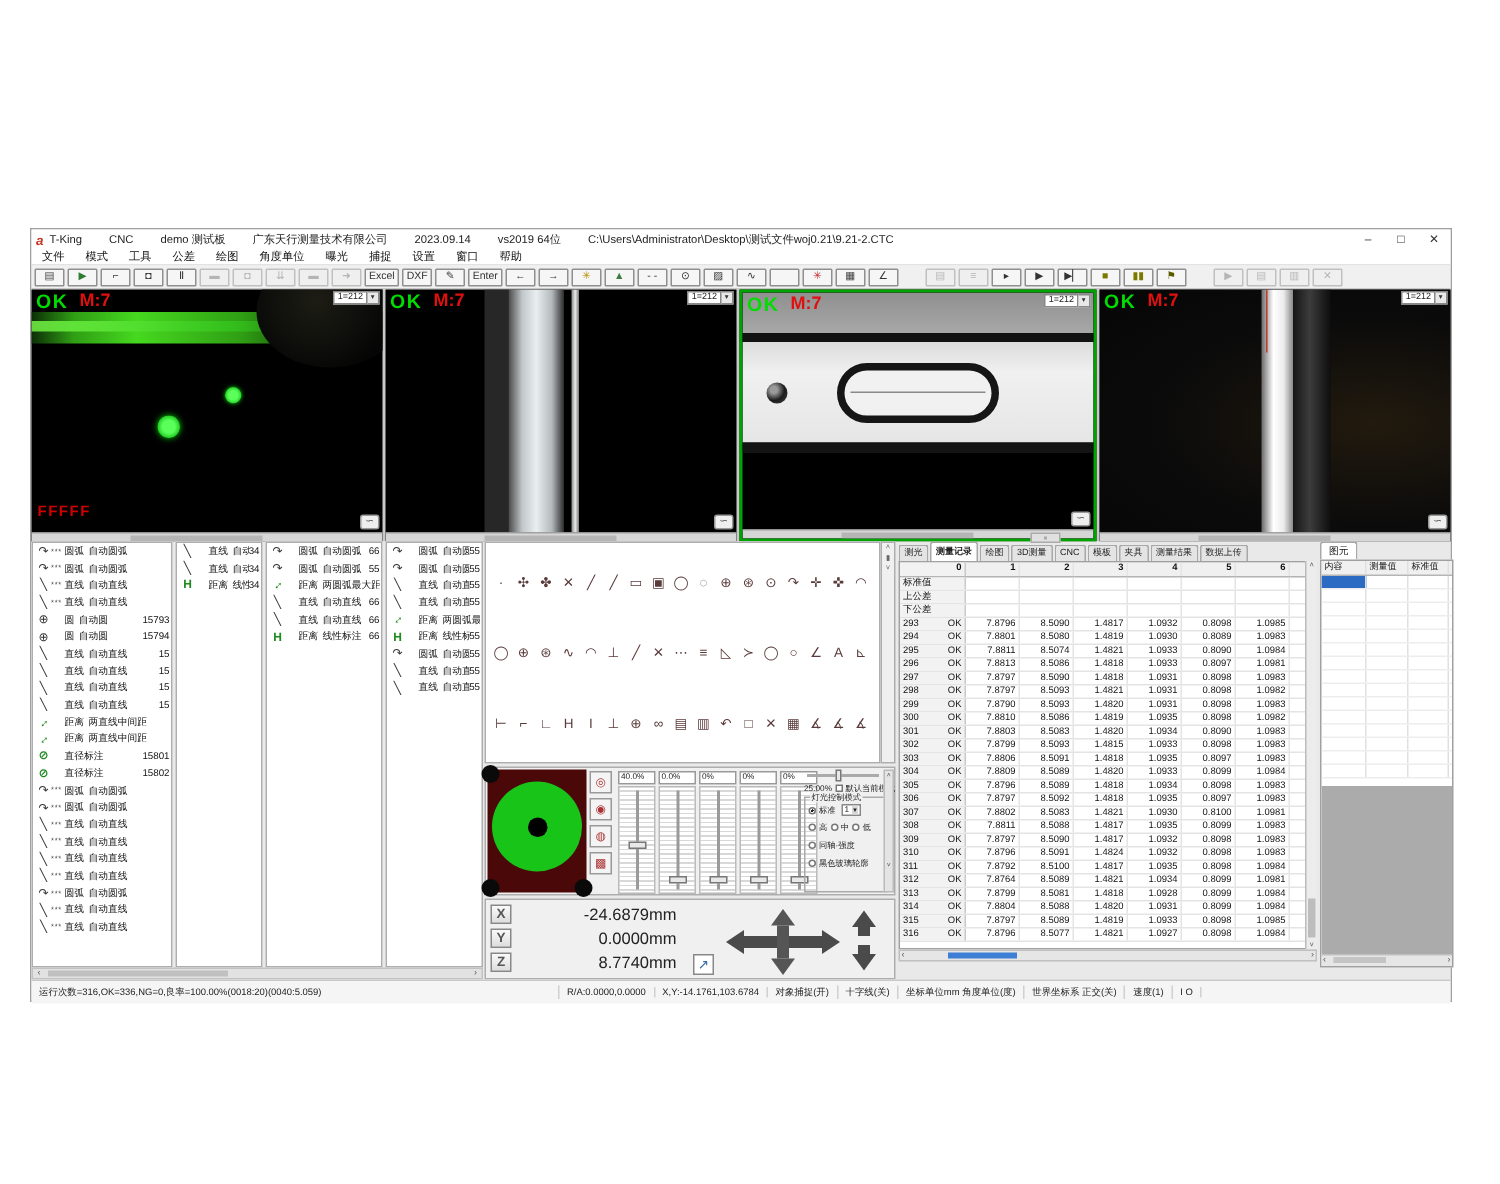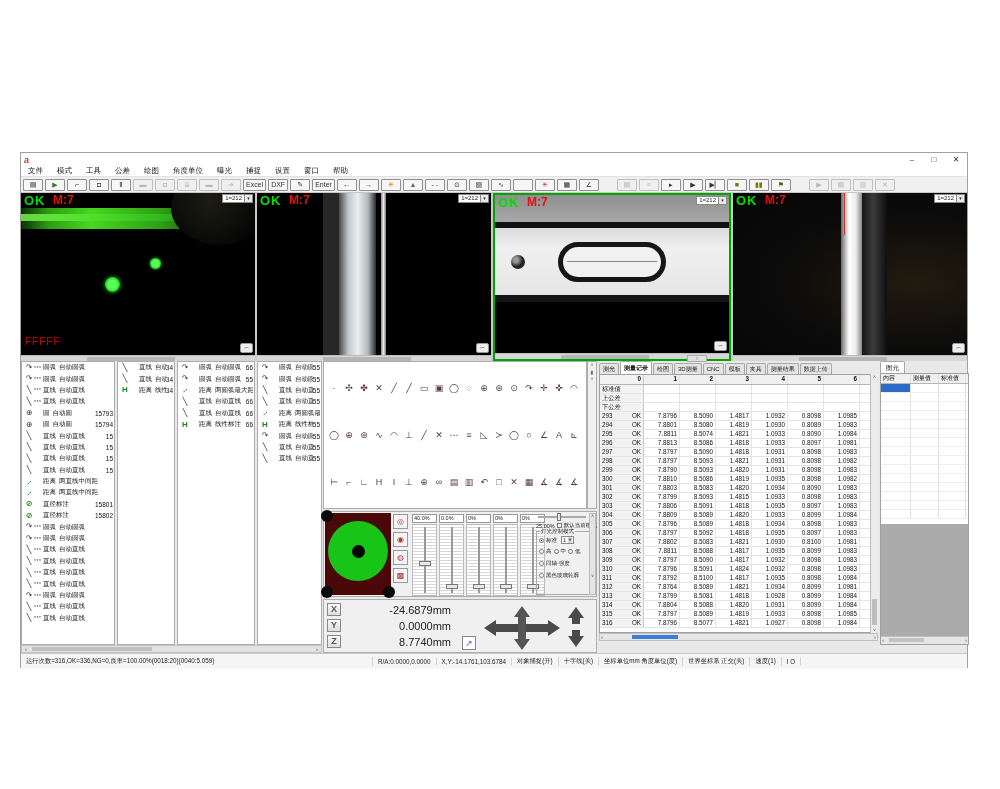--- a/index.html
+++ b/index.html
@@ -28,21 +28,21 @@
   .tspacer{width:14px;flex:none;}
   
   .cams{position:absolute;left:0;top:40px;width:100%;height:168px;background:#c9c9c9;display:flex;gap:2px;}
   .cam{flex:1;position:relative;background:#000;overflow:hidden;}
   .cam.sel{border:2px solid #00a400;}
   .cam-img{position:absolute;left:0;top:0;right:0;bottom:6px;overflow:hidden;}
   .cam-scroll{position:absolute;left:0;bottom:0;width:100%;height:6px;background:#d6d6d6;border-top:1px solid #bbb;}
   .cam-scroll .thumb{position:absolute;left:28%;top:1px;width:38%;height:4px;background:#b5b5b5;}
   .ovl-status{position:absolute;left:3px;top:0px;font-size:13px;font-weight:bold;color:#00dd00;letter-spacing:1px;}
   .ovl-mode{position:absolute;left:32px;top:0px;font-size:12px;font-weight:bold;color:#e01010;}
-  .ovl-note{position:absolute;left:4px;bottom:8px;font-size:10px;font-weight:normal;color:#d00000;letter-spacing:1px;}
+  .ovl-note{position:absolute;left:4px;bottom:8px;font-size:10px;font-weight:bold;color:#d00000;letter-spacing:1px;}
   .cam-zoom{position:absolute;right:2px;top:1px;height:9px;display:flex;}
   .cam-zoom .zval{background:#fff;border:1px solid #888;font-size:6px;line-height:7px;padding:0 2px;color:#222;}
   .cam-zoom .zarr{background:#e8e8e8;border:1px solid #888;border-left:none;width:8px;font-size:5px;line-height:7px;text-align:center;color:#333;}
   .cam-grip{position:absolute;right:2px;bottom:8px;width:13px;height:10px;background:#eee;border:1px solid #999;
     border-radius:2px;font-size:7px;line-height:8px;text-align:center;color:#555;}
   
   .c1-band{position:absolute;left:0;top:9%;width:100%;height:13%;
     background:linear-gradient(90deg,#0c2e06 0%,#2f9e14 12%,#46d81f 30%,#2f9e14 60%,#123c08 82%,#041403 100%);}
   .c1-bandcore{position:absolute;left:0;top:13%;width:78%;height:4%;background:linear-gradient(90deg,#7bff4a,#35c81e 70%,transparent);opacity:.8;}
   .c1-dot1{position:absolute;left:36%;top:52%;width:15px;height:15px;border-radius:50%;background:radial-gradient(circle,#5aff5a 0 40%,#18c418 75%,#063);box-shadow:0 0 4px #0c0;}
@@ -162,20 +162,21 @@
   .splitter{position:absolute;left:666px;top:202px;width:20px;height:7px;background:#e0e0e0;border:1px solid #aaa;z-index:5;
     font-size:4px;line-height:5px;text-align:center;color:#777;}
 </style>
 </head>
 <body>
 
 <div class="window">
 
   <div class="titlebar">
     <span class="logo">a</span>
+    <span id="title-parts"><span class="tpart">T-King</span><span class="tpart">CNC</span><span class="tpart">demo 测试板</span><span class="tpart">广东天行测量技术有限公司</span><span class="tpart">2023.09.14</span><span class="tpart">vs2019 64位</span><span class="tpart path">C:\Users\Administrator\Desktop\测试文件woj0.21\9.21-2.CTC</span></span>
     <span class="wctrls">
       <span class="wctrl">–</span>
       <span class="wctrl">□</span>
       <span class="wctrl">✕</span>
     </span>
   </div>
 
   <div class="menubar" id="menubar">
       <span class="menu-item">文件</span>
       <span class="menu-item">模式</span>

